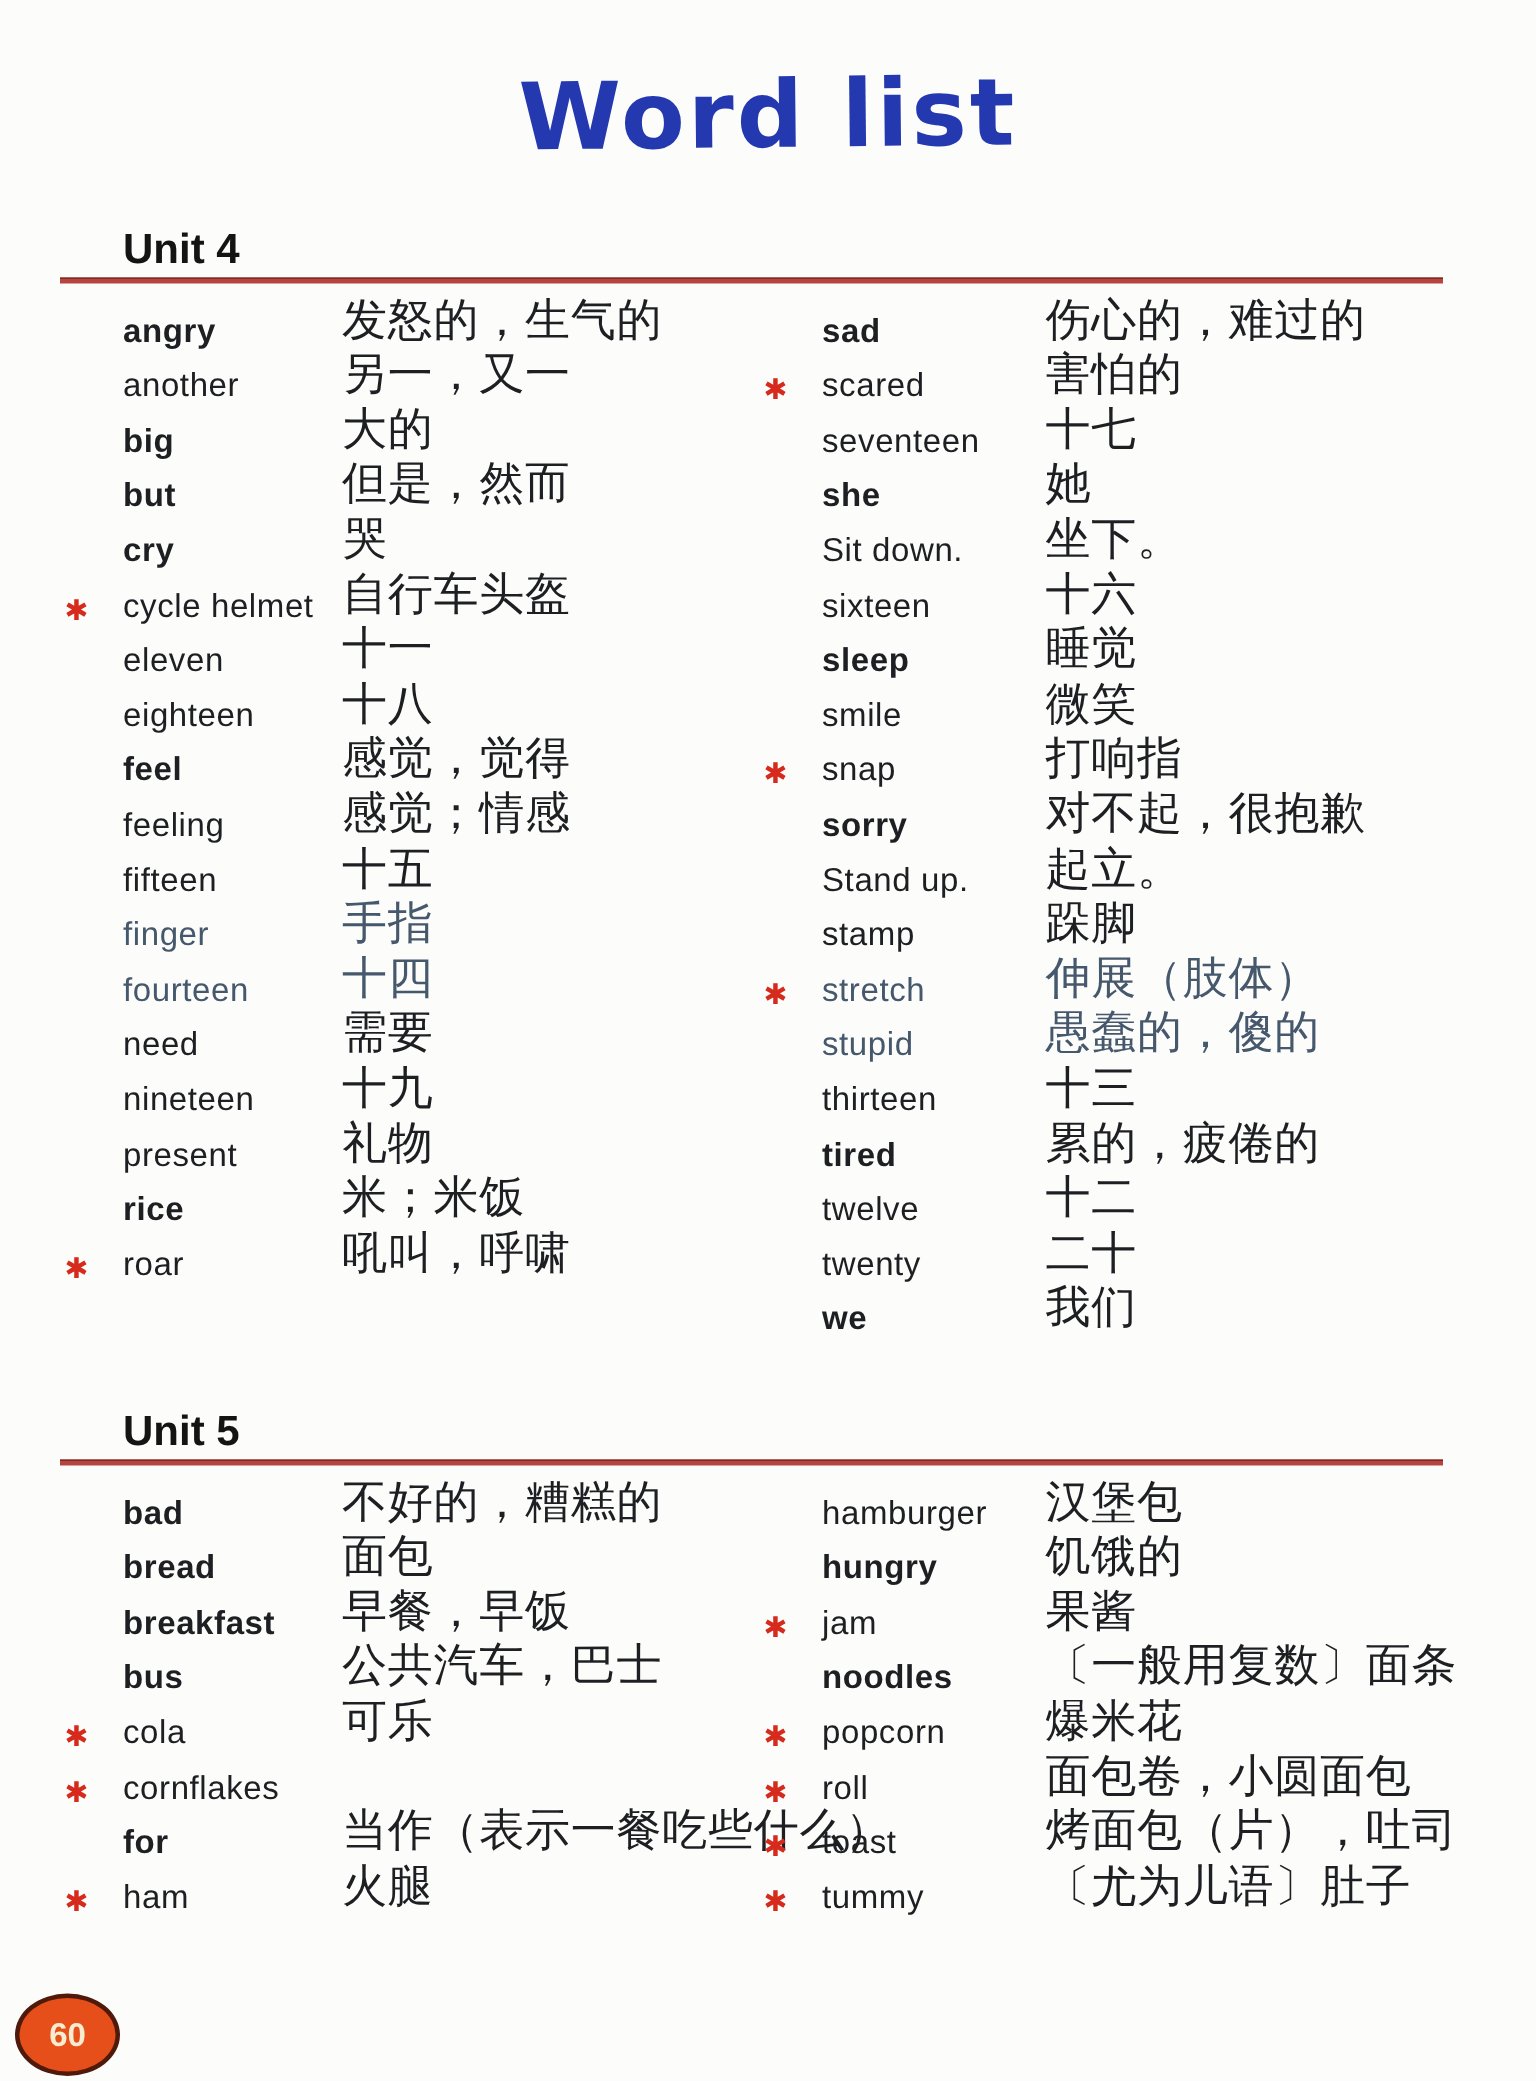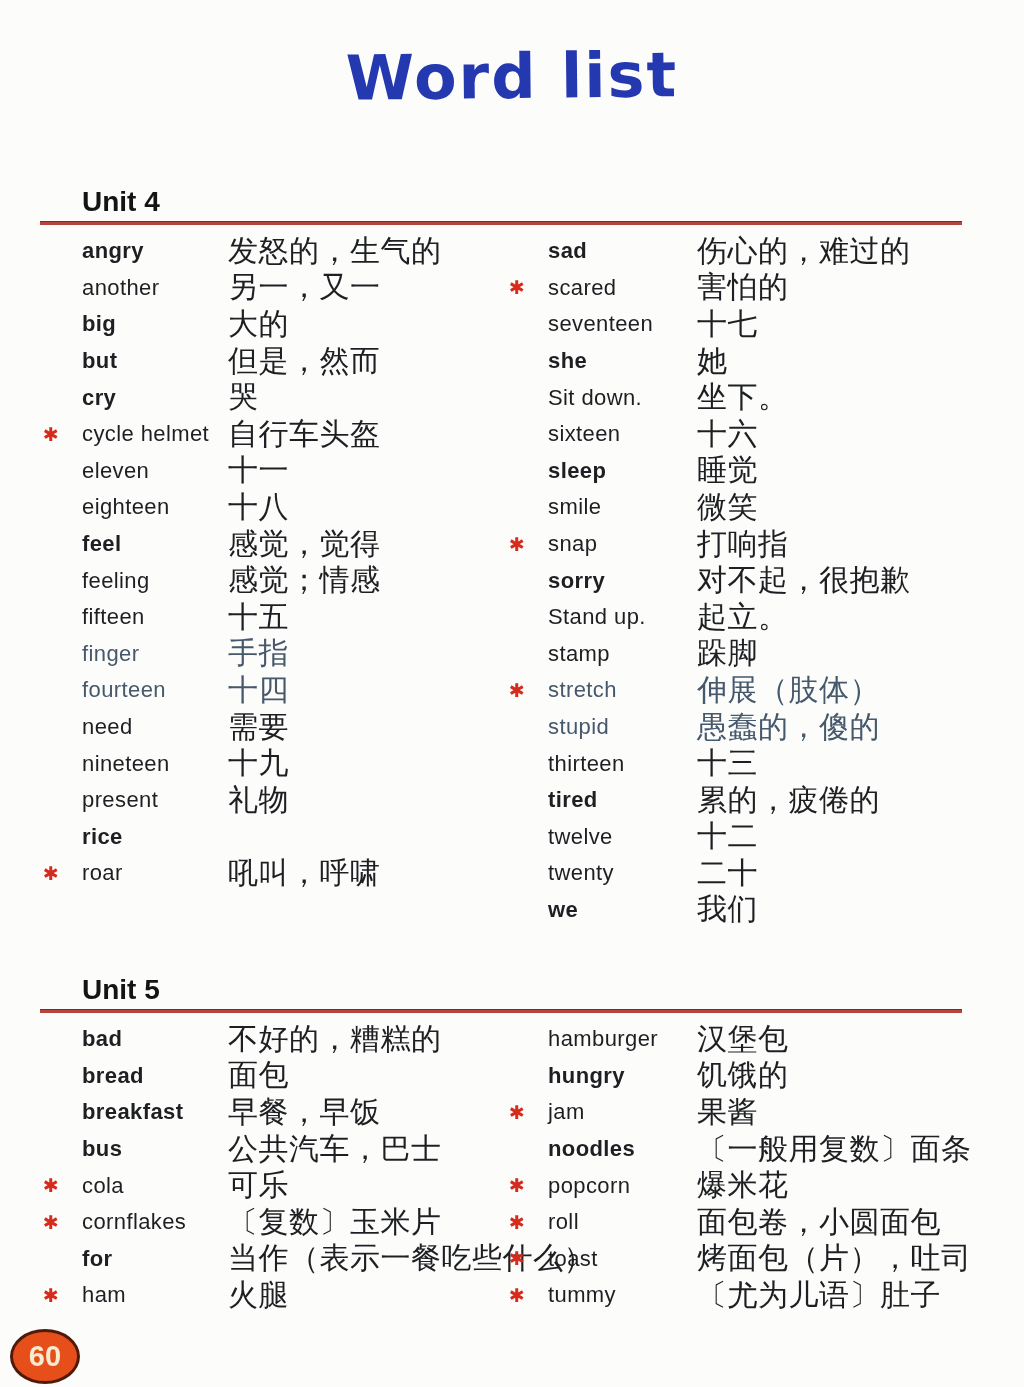--- a/index.html
+++ b/index.html
@@ -13,57 +13,57 @@
   }
   .title{
     position:absolute;top:40px;left:0;right:0;
     text-align:center;
     font-family:"DejaVu Sans",sans-serif;
     font-size:62px;font-weight:bold;
     color:var(--title-blue,#2438b0);
     letter-spacing:2px;
     transform:rotate(-0.6deg);
   }
-  .section{position:absolute;left:40px;width:922px;margin-top:36px;}
+  .section{position:absolute;left:40px;width:922px;}
   #unit4{top:151px;}
   #unit5{top:939px;}
   .unit-heading{
     margin:0;padding-left:42px;
     font-size:28px;font-weight:bold;color:#141414;
     line-height:30px;
   }
   .rule{
     height:3px;margin-top:4px;
     background:var(--rule-red,#b5453e);
     border-top:1px solid #7e2b26;
   }
   .columns{display:grid;grid-template-columns:466px 1fr;margin-top:8px;}
   .row{
-    height:36.6px;display:flex;align-items:center;
+    height:36.6px;display:flex;align-items:flex-end;
     font-size:22px;white-space:nowrap;
   }
   .star{
     flex:0 0 42px;width:42px;box-sizing:border-box;padding-left:3px;
     color:var(--star-red,#d62a1c);
     font-size:19px;line-height:1;
   }
   .word{flex:0 0 146px;letter-spacing:0.4px;}
   .col-right .word{flex-basis:149px;}
   .bold{font-weight:bold;}
   .trans{flex:1;font-size:30px;letter-spacing:0.5px;}
   .muted{color:var(--text-muted,#46586c);}
   .badge{
     position:absolute;left:10px;top:1329px;
     width:70px;height:55px;border-radius:50%;
     background:var(--badge-fill,#e64e1a);
     border:3px solid var(--badge-border,#501a0a);
     box-sizing:border-box;
     display:flex;align-items:center;justify-content:center;
     color:var(--badge-text,#f7ecd0);
-    font-size:29px;font-weight:bold;
+    font-size:22px;font-weight:bold;
   }
 </style>
 </head>
 <body>
 
 <div class="title">Word list</div>
 
 <div class="section" id="unit4">
   <h2 class="unit-heading">Unit 4</h2>
   <div class="rule"></div>
@@ -145,20 +145,21 @@
           <span class="trans">十九</span>
         </div>
         <div class="row">
           <span class="star"></span>
           <span class="word">present</span>
           <span class="trans">礼物</span>
         </div>
         <div class="row">
           <span class="star"></span>
           <span class="word bold">rice</span>
+          <span class="trans">米；米饭</span>
         </div>
         <div class="row">
           <span class="star">✱</span>
           <span class="word">roar</span>
           <span class="trans">吼叫，呼啸</span>
         </div>
       </div>
     <div class="col col-right">
         <div class="row">
           <span class="star"></span>
@@ -285,21 +286,20 @@
           <span class="trans">公共汽车，巴士</span>
         </div>
         <div class="row">
           <span class="star">✱</span>
           <span class="word">cola</span>
           <span class="trans">可乐</span>
         </div>
         <div class="row">
           <span class="star">✱</span>
           <span class="word">cornflakes</span>
-          <span class="trans">〔复数〕玉米片</span>
         </div>
         <div class="row">
           <span class="star"></span>
           <span class="word bold">for</span>
           <span class="trans">当作（表示一餐吃些什么）</span>
         </div>
         <div class="row">
           <span class="star">✱</span>
           <span class="word">ham</span>
           <span class="trans">火腿</span>

